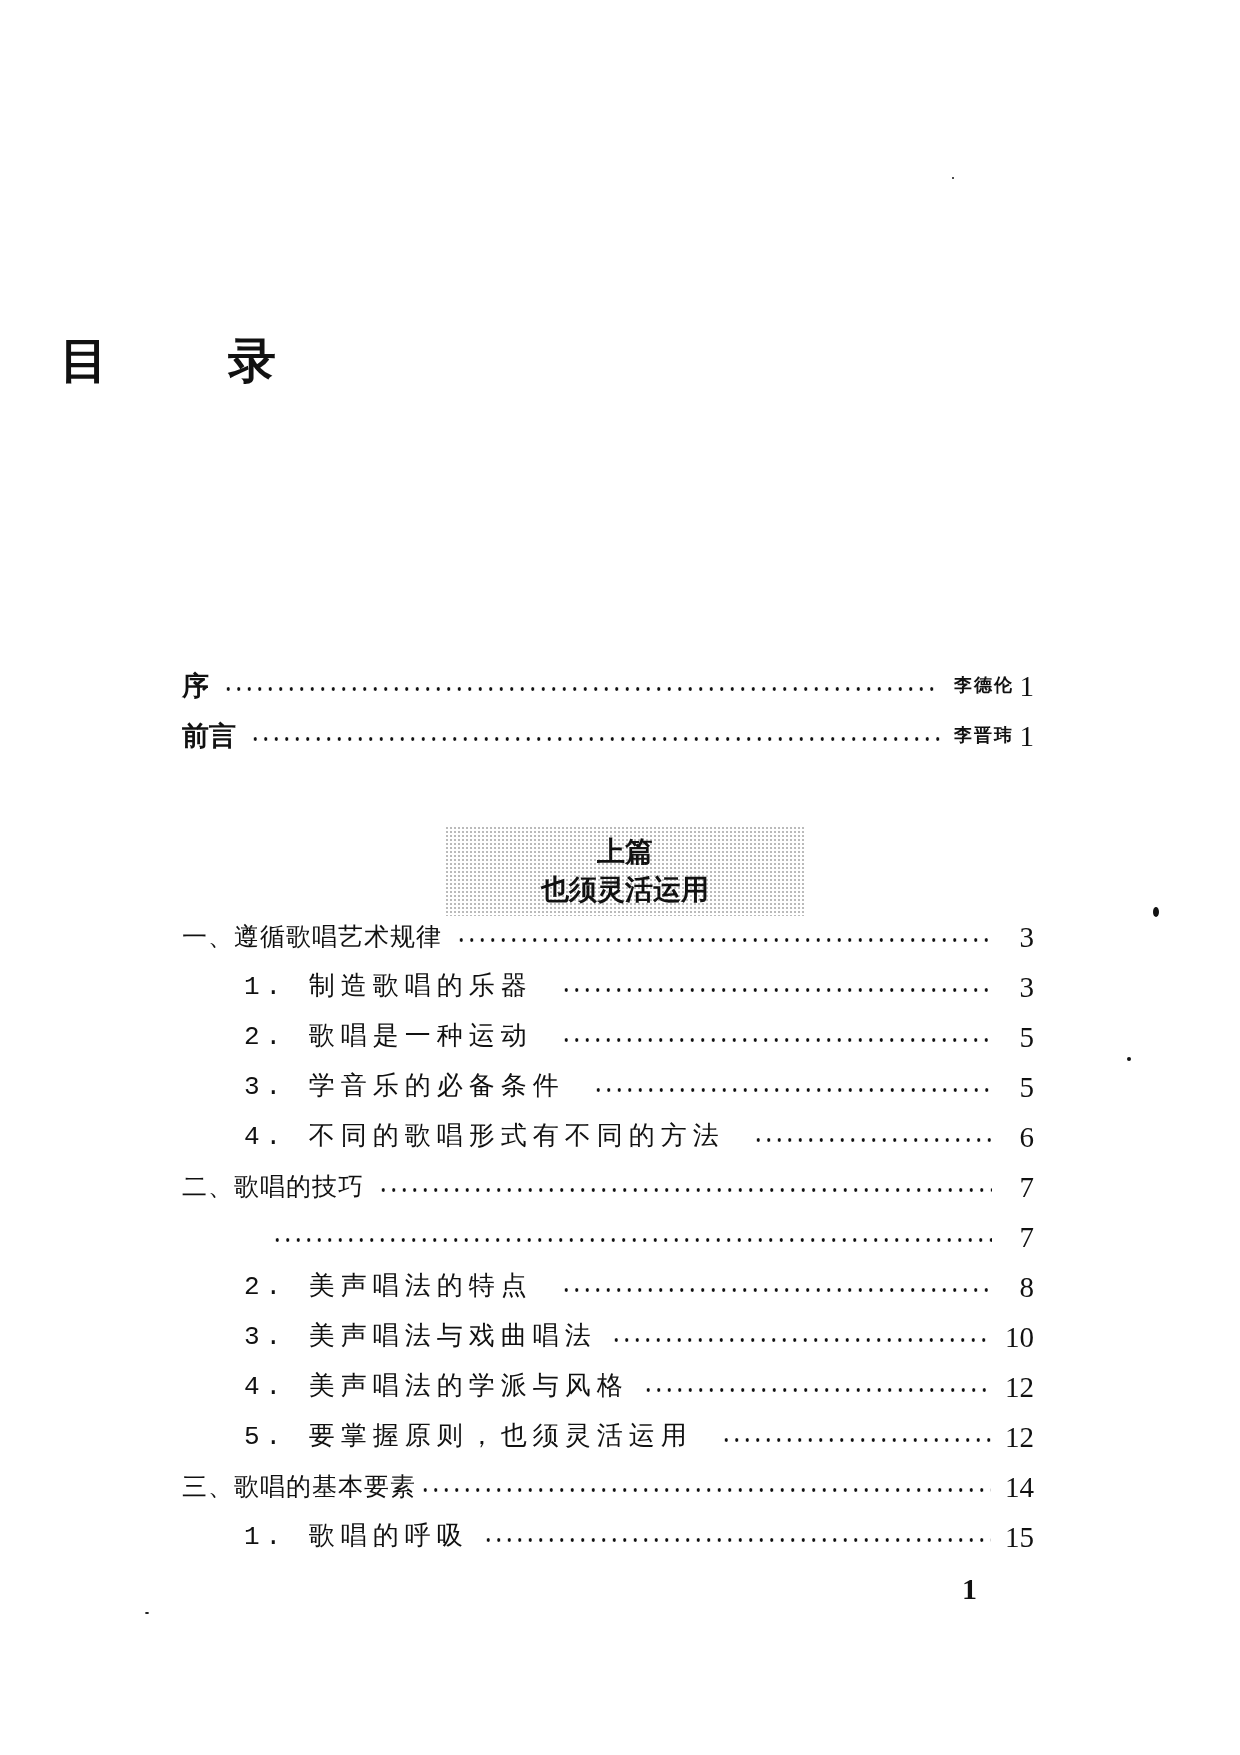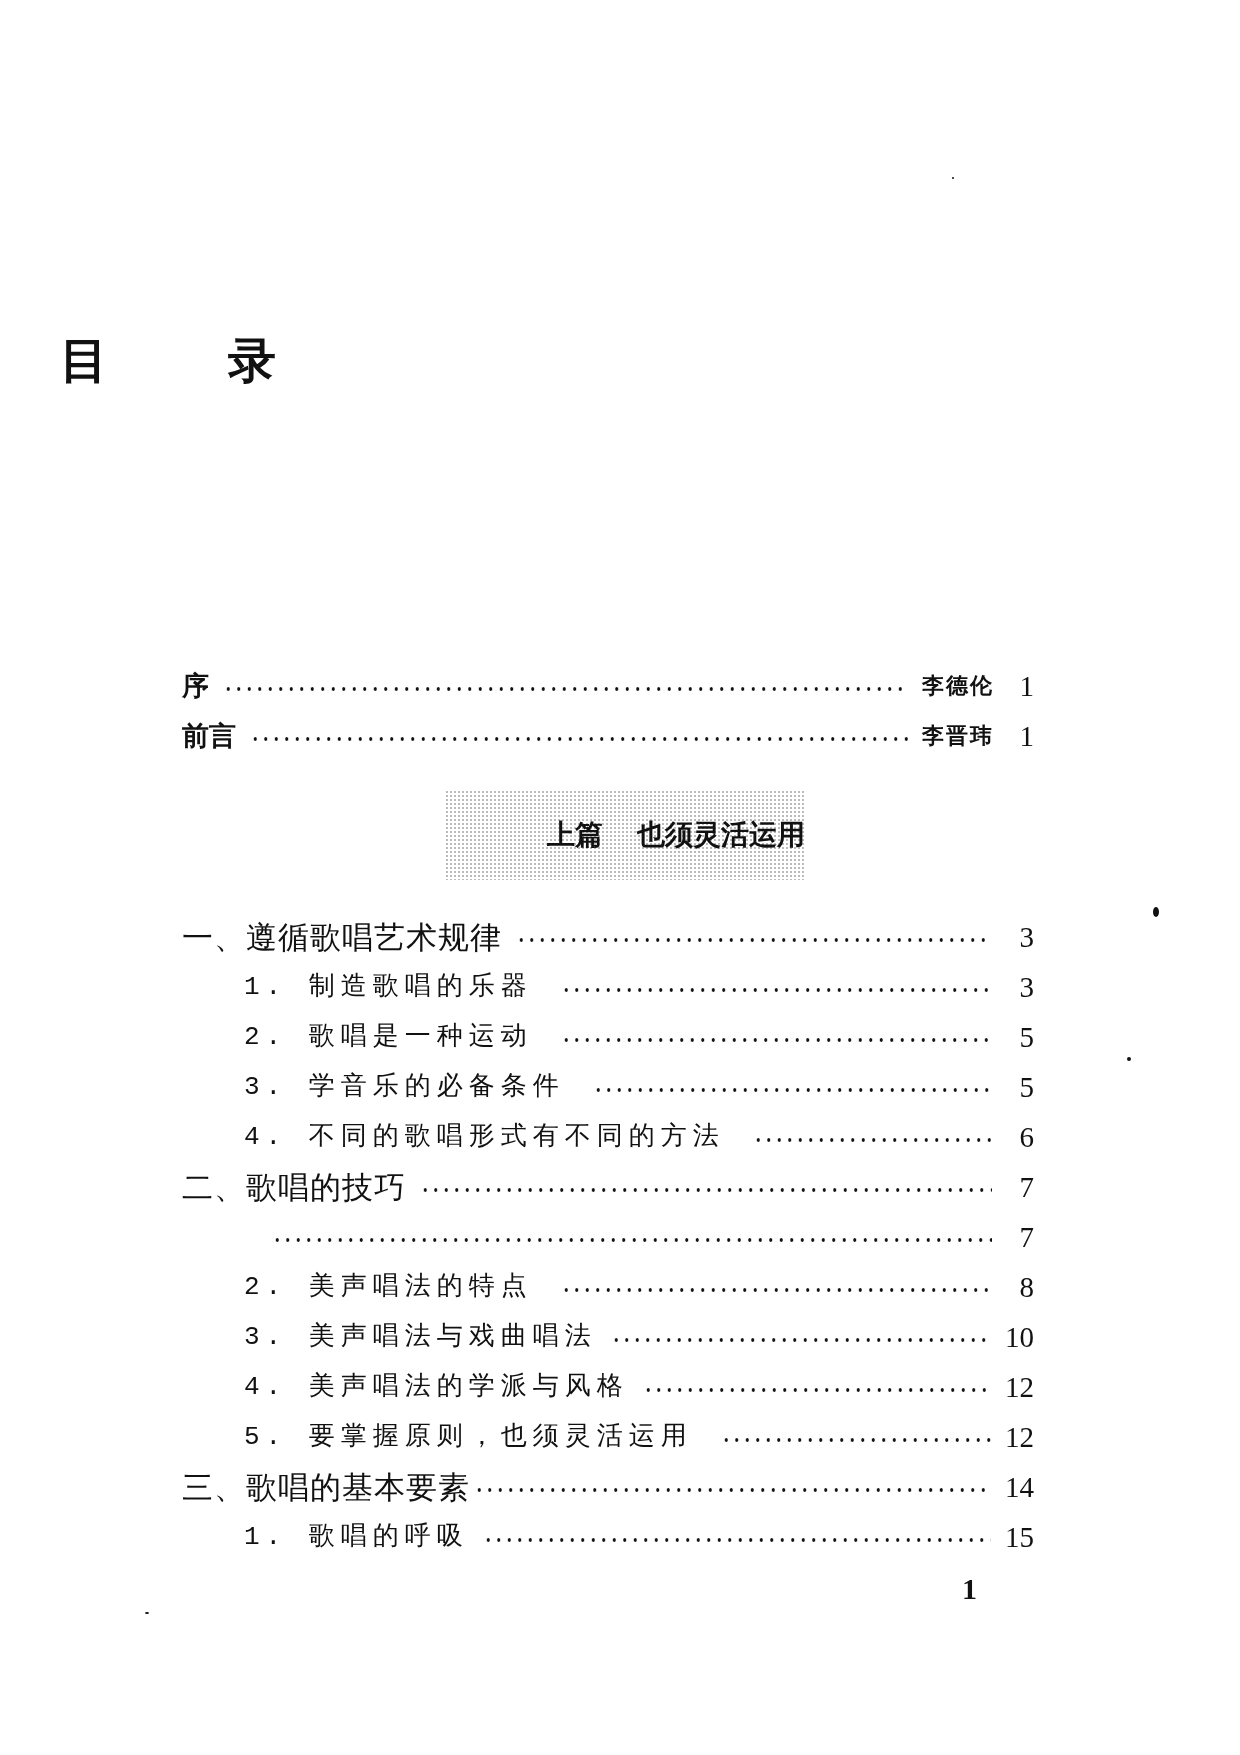--- a/index.html
+++ b/index.html
@@ -21,31 +21,32 @@
   }
   .toc-row .label { white-space: nowrap; }
   .toc-row .leader {
     flex: 1; margin: 0 14px; height: 4px; align-self: center;
     background-image: radial-gradient(circle, #111 1.6px, transparent 1.9px);
     background-size: 10.5px 4px; background-repeat: repeat-x;
     position: relative; top: 3px;
   }
   .toc-row .page { white-space: nowrap; min-width: 28px; text-align: right; font-family: "Liberation Serif", serif; font-size: 29px; }
   .toc-row.front .label { font-family: "DejaVu Sans", sans-serif; font-weight: bold; font-size: 27px; }
-  .toc-row.front .author { font-family: Liberation Sans, sans-serif; font-weight: bold; font-size: 22px; letter-spacing: 2px; margin-right: 24px; }
-  .toc-row.chapter .label { font-family: "DejaVu Sans", sans-serif; font-size: 31px; letter-spacing: 1px; }
+  .toc-row.front .author { font-family: Liberation Mono, monospace; font-weight: bold; font-size: 18px; letter-spacing: 2px; margin-right: 4px; }
+  .toc-row.chapter .label { font-family: "DejaVu Sans", sans-serif; font-size: 25px; letter-spacing: 1px; }
   .toc-row.sub { left: 244px; width: 790px; }
   .toc-row.sub .label { letter-spacing: 6px; font-family: Liberation Mono, monospace; font-size: 26px; }
   .toc-row.sub .leader { margin-left: 28px; }
 
   .part-header {
-    position: absolute; left: 445px; top: 790px; width: 360px; height: 90px;
-    display: flex; align-items: center; justify-content: flex-end;
+    position: absolute; left: 445px; top: 826px; width: 360px; height: 90px;
+    display: flex; align-items: center; justify-content: center;
     background-image: radial-gradient(circle, #b9b9b9 0.7px, transparent 1.1px);
     background-size: 4px 4px;
+    flex-direction: column;
   }
   .part-header span {
     font-family: "DejaVu Sans", sans-serif; font-weight: bold; font-size: 28px;
     background: rgba(255,255,255,0.0);
   }
   .part-header .gap { display: inline-block; width: 34px; }
 
   .folio {
     position: absolute; left: 962px; top: 1572px; font-family: "Liberation Serif", serif;
     font-size: 30px; font-weight: bold;

